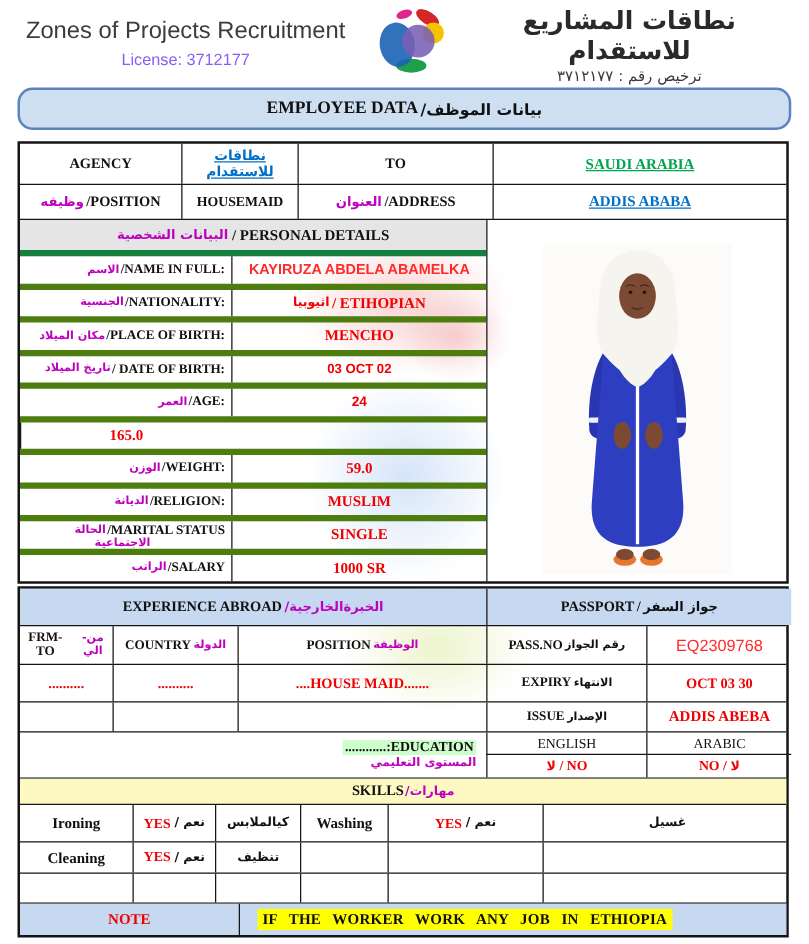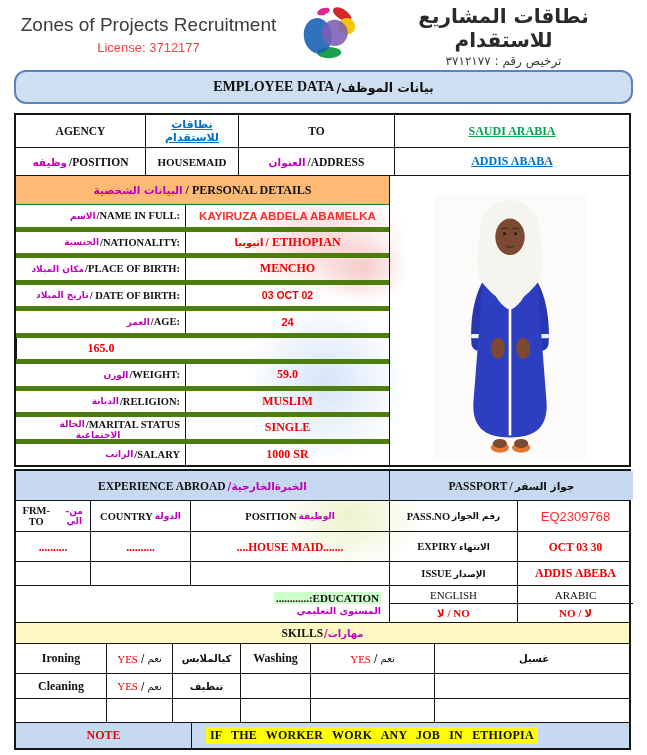--- a/index.html
+++ b/index.html
@@ -22,21 +22,21 @@
   .blob.blue{left:245px;top:300px;width:160px;height:165px;
     background:radial-gradient(closest-side,rgba(130,175,235,.33),rgba(130,175,235,0))}
   .blob.lime{left:275px;top:465px;width:150px;height:105px;
     background:radial-gradient(closest-side,rgba(205,225,120,.38),rgba(205,225,120,0))}
 
   
   .hdr{position:relative;z-index:1;display:flex;justify-content:center;align-items:flex-start;
        padding-top:4px;gap:14px}
   .hdr-en{width:262px;text-align:center;padding-top:10px}
   .hdr-en .l1{font-family:"Liberation Sans",sans-serif;font-size:19px;color:#3c3c3c}
-  .hdr-en .l2{font-family:"Liberation Sans",sans-serif;font-size:13px;color:#ef4444;margin-top:4px}
+  .hdr-en .l2{font-family:"Liberation Sans",sans-serif;font-size:13px;color:#8b5cf6;margin-top:4px}
   .hdr-ar{width:252px;text-align:center}
   .hdr-ar .l1{font-size:20px;font-weight:bold;color:#2a2a2a}
   .hdr-ar .l2{font-size:12px;color:#3a3a3a;margin-top:2px}
   .logo{width:70px;height:56px}
 
   
   .titlebar{position:relative;z-index:1;margin:2px 14px 0 14px;height:34px;border:2px solid #5b83c0;
     border-radius:12px;background:#cfdff2;display:flex;align-items:center;justify-content:center;gap:2px}
   .titlebar .en{font-size:14px;font-weight:bold}
   .titlebar .arp{font-size:12.5px;font-weight:bold}
@@ -50,21 +50,21 @@
   .gr .c:first-child{border-left:none}
   .bar{background:#c6d9f1}
 
   
   .t1r1{grid-template-columns:129px 93px 156px 235px;height:33px}
   .t1r2{grid-template-columns:129px 93px 156px 235px;height:28px}
   .t1 .c{font-size:11.5px;font-weight:bold}
   .t1 .c .ar{font-size:10.5px}
   .main{display:grid;grid-template-columns:373px 240px;height:289px}
   .pleft{display:flex;flex-direction:column}
-  .phead{height:29px;background:#fdba74;border-bottom:1px solid #15803d;
+  .phead{height:29px;background:#e5e5e5;border-bottom:5px solid #15803d;
          display:flex;align-items:center;justify-content:center;gap:3px}
   .phead .en{font-size:12px;font-weight:bold}
   .phead .arh{font-size:10.5px;font-weight:bold}
   .pr{display:grid;grid-template-columns:169px 204px;height:26px;border-bottom:5px solid #4d7c0f;flex:1}
   .pr:last-child{border-bottom:none}
   .plab{display:flex;align-items:center;justify-content:flex-end;padding-right:5px;gap:1px;
         font-size:10.5px;font-weight:bold;overflow:hidden}
   .plab .ar{font-size:9px}
   .pval{border-left:1px solid #151515;display:flex;align-items:center;justify-content:center;
         font-size:12px;font-weight:bold;color:#f00000;gap:2px}
@@ -90,21 +90,21 @@
   .eduar{font-size:9.5px;font-weight:bold}
   .lng{font-size:11px;font-weight:normal;border-bottom:1px solid #151515}
   .lngv{font-size:11px;font-weight:bold;color:#f00000;gap:3px}
   .skbar{height:21px;background:#fef9c3;display:flex;align-items:center;justify-content:center;gap:1px;
          border-bottom:1px solid #151515;font-weight:bold}
   .skbar .en{font-size:11.5px}
   .skbar .arh{font-size:10px}
   .skcols{grid-template-columns:90px 66px 68px 70px 124px 199px}
   .sk1{height:30px}.sk2{height:25px}.sk3{height:24px}
   .skname{font-size:12px;font-weight:bold}
-  .skyes{font-size:11px;font-weight:normal;gap:3px}
+  .skyes{font-size:11px;font-weight:bold;gap:3px}
   .skar{font-size:10px;font-weight:bold}
   .noterow{grid-template-columns:175px 442px;height:25px;background:#c6d9f1}
   .notelab{font-size:12px;font-weight:bold;color:#f00000}
   .notetxt{justify-content:flex-start;padding-left:14px}
   .hl{background:#ffff00;font-size:12px;font-weight:bold;color:#101010;
       word-spacing:6px;padding:1px 4px;letter-spacing:.2px}
   .sm{font-size:10.5px}
 </style>
 </head>
 <body>

